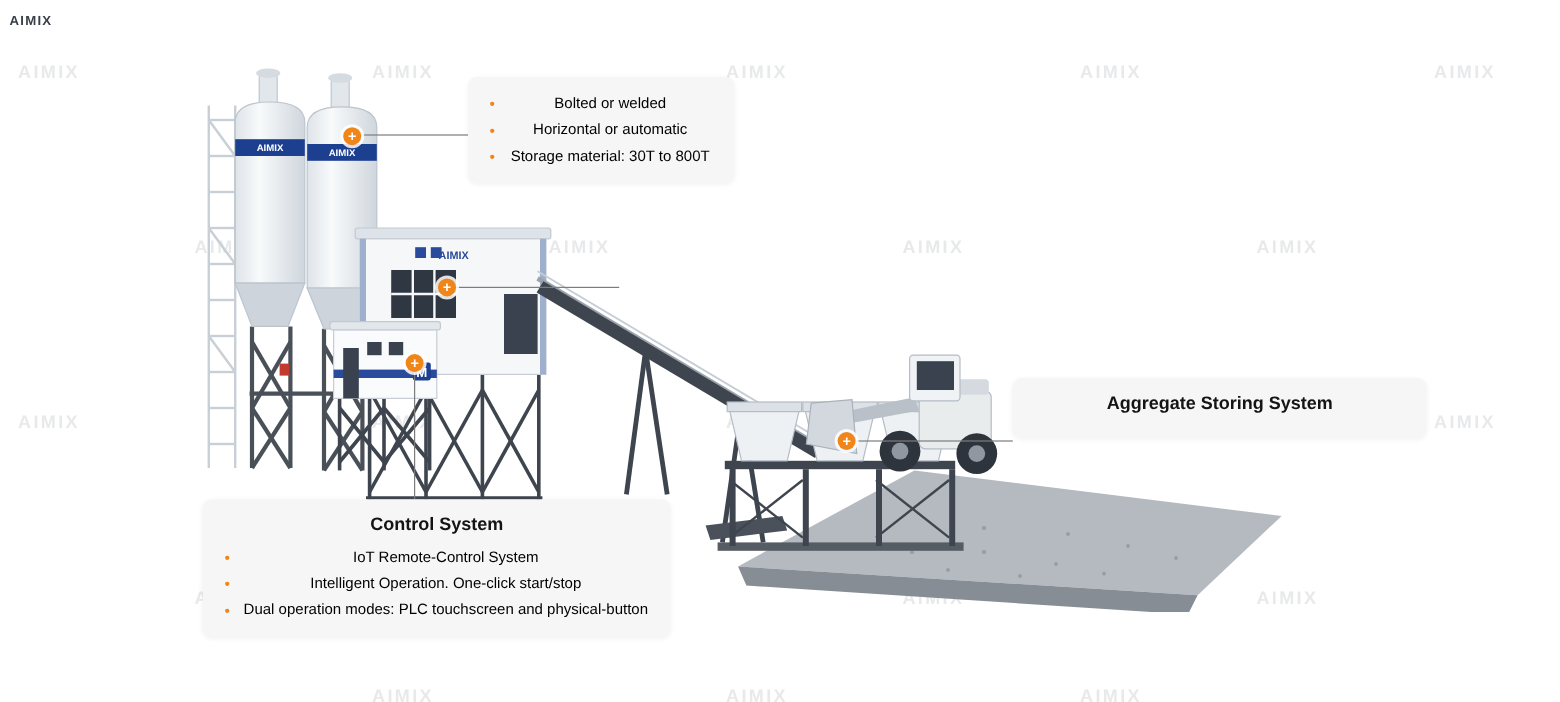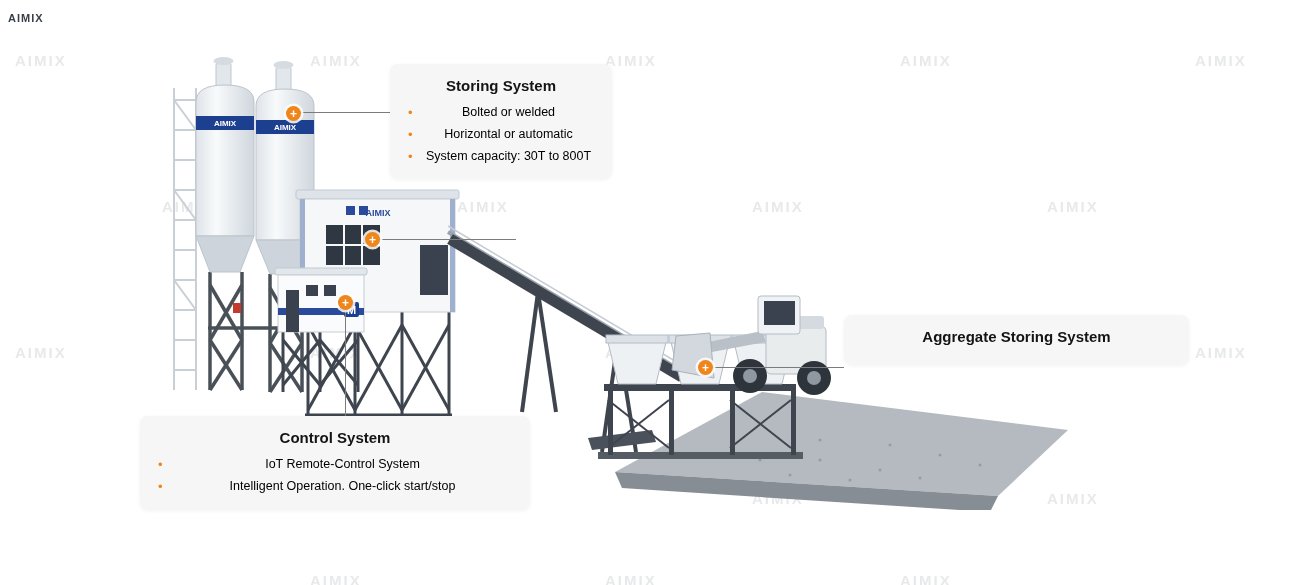--- a/index.html
+++ b/index.html
@@ -249,34 +249,34 @@
     <span class="plus">+</span>
   </div>
   <div class="hotspot" style="left:698px;top:360px">
     <span class="plus">+</span>
   </div>
   <div class="hotspot" style="left:338px;top:295px">
     <span class="plus">+</span>
   </div>
 
   <div class="callout" style="left:390px;top:64px;width:222px">
-    <h3 class="callout-title">Storing System</h3>
     <ul>
       <li>Bolted or welded</li>
       <li>Horizontal or automatic</li>
-      <li>System capacity: 30T to 800T</li>
+      <li>Storage material: 30T to 800T</li>
     </ul>
   </div>
 
 
   <div class="callout" style="left:844px;top:315px;width:345px">
     <h3 class="callout-title">Aggregate Storing System</h3>
   </div>
 
-  <div class="callout" style="left:140px;top:416px;width:390px">
+  <div class="callout" style="left:169px;top:416px;width:390px">
     <h3 class="callout-title">Control System</h3>
     <ul>
       <li>IoT Remote-Control System</li>
       <li>Intelligent Operation. One-click start/stop</li>
+      <li>Dual operation modes: PLC touchscreen and physical-button</li>
     </ul>
   </div>
 
 </div>
 
 </body></html>

